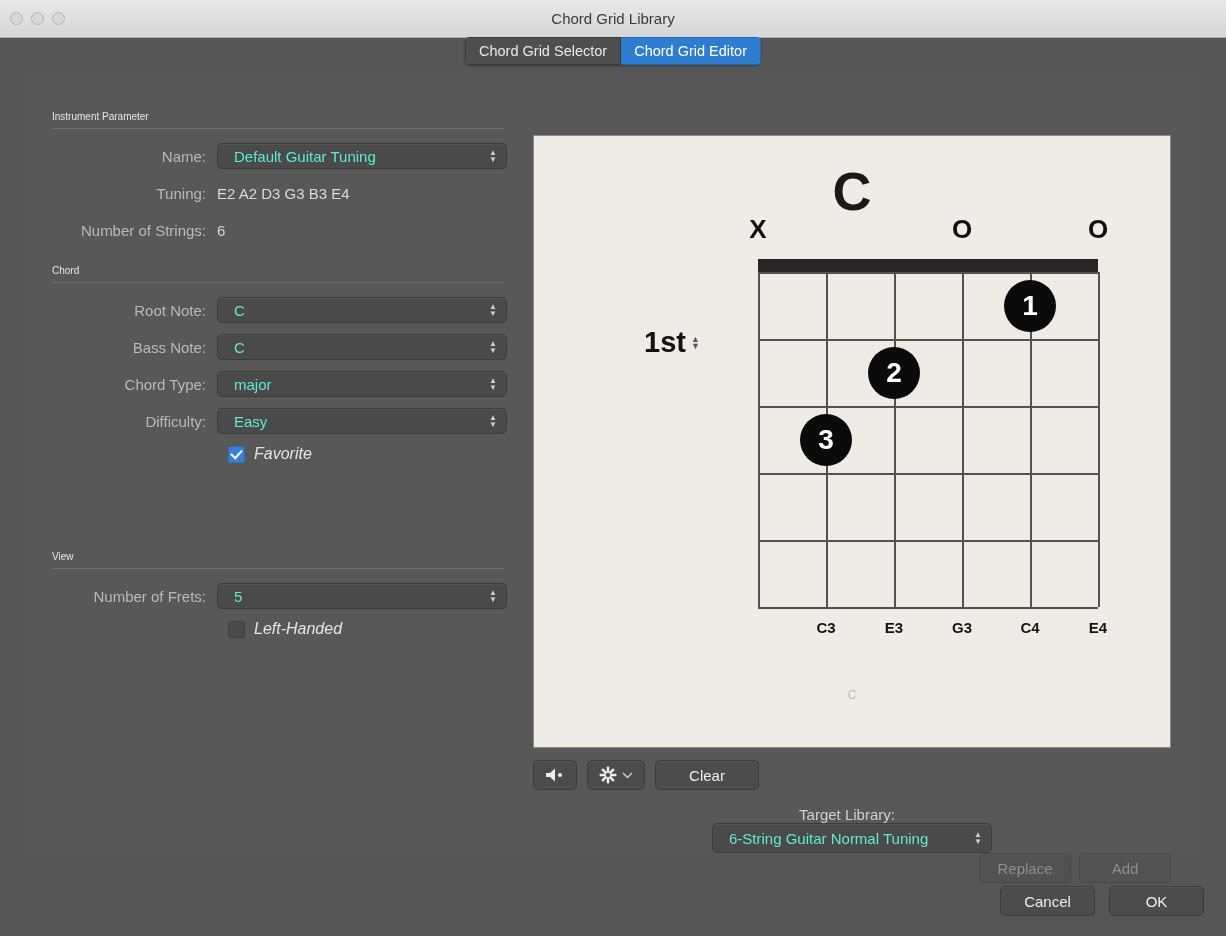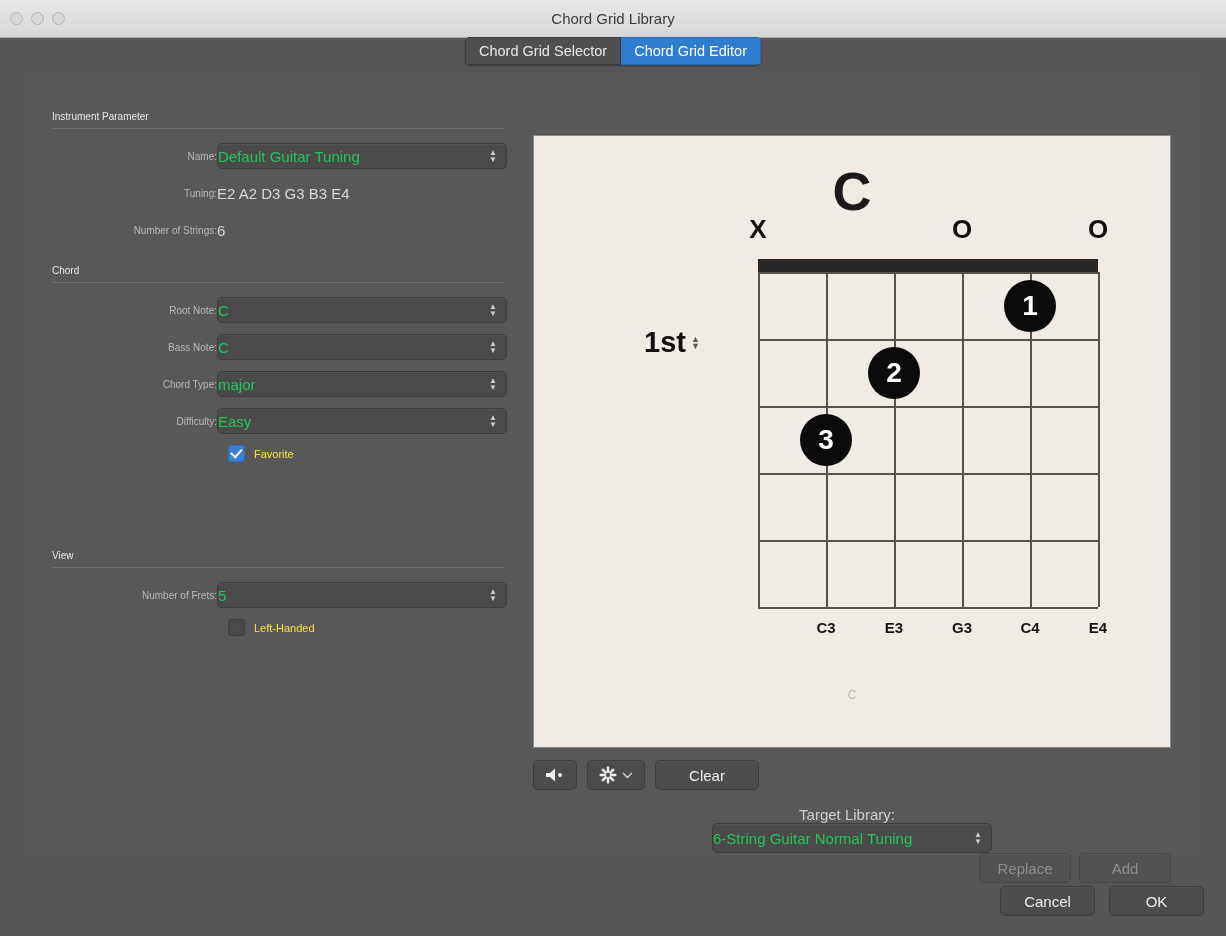--- a/index.html
+++ b/index.html
@@ -70,36 +70,36 @@
   }
   .rule {
     height: 1px; background: #6e6e6e; width: 452px; margin-bottom: 14px;
   }
 
   .row {
     display: flex; align-items: center; margin-bottom: 11px;
     height: 26px;
   }
   .row .lbl {
-    width: 165px; text-align: right; 
-    font-size: 10px; color: #b9b9b9; white-space: nowrap;
+    width: 165px; text-align: right; padding-right: 11px;
+    font-size: 15px; color: #b9b9b9; white-space: nowrap;
   }
   .row .val-static {
     font-size: 15px; color: #d8d8d8;
   }
 
   .popup {
     position: relative;
     width: 290px; height: 26px;
     background: #4a4a4a;
     border: 1px solid #3d3d3d;
     border-radius: 5px;
     display: flex; align-items: center;
-    padding-left: 0;
-    font-size: 15px; color: #22c55e;
+    padding-left: 16px;
+    font-size: 15px; color: #5eead4;
     box-shadow: 0 1px 0 rgba(255,255,255,0.05) inset;
     cursor: default;
   }
   .popup .stepper {
     position: absolute; right: 9px; top: 50%;
     transform: translateY(-50%);
     display: flex; flex-direction: column; align-items: center;
     line-height: 6px; color: #cfcfcf; font-size: 10px;
   }
   .popup .stepper .up::before { content: "\25B2"; font-size: 8px; }
@@ -111,21 +111,21 @@
     border: 1px solid #3f3f3f; background: #4a4a4a;
     display: flex; align-items: center; justify-content: center;
     margin-right: 9px;
   }
   .cbox.on { background: #3a7fd5; border-color: #2f6cb8; }
   .cbox.on::after {
     content: ""; width: 5px; height: 9px;
     border: solid #fff; border-width: 0 2px 2px 0;
     transform: rotate(42deg) translate(-1px,-1px);
   }
-  .chk-label { font-size: 11px; color: #fde047; }
+  .chk-label { font-size: 16px; color: #e5e5e5; font-style: italic; }
 
   
   .chordbox {
     position: absolute; left: 509px; top: 62px;
     width: 638px; height: 613px;
     background: #f0ece5;
     border: 1px solid #8a8a8a;
   }
   .chord-name {
     position: absolute; left: 0; right: 0; top: 24px;

